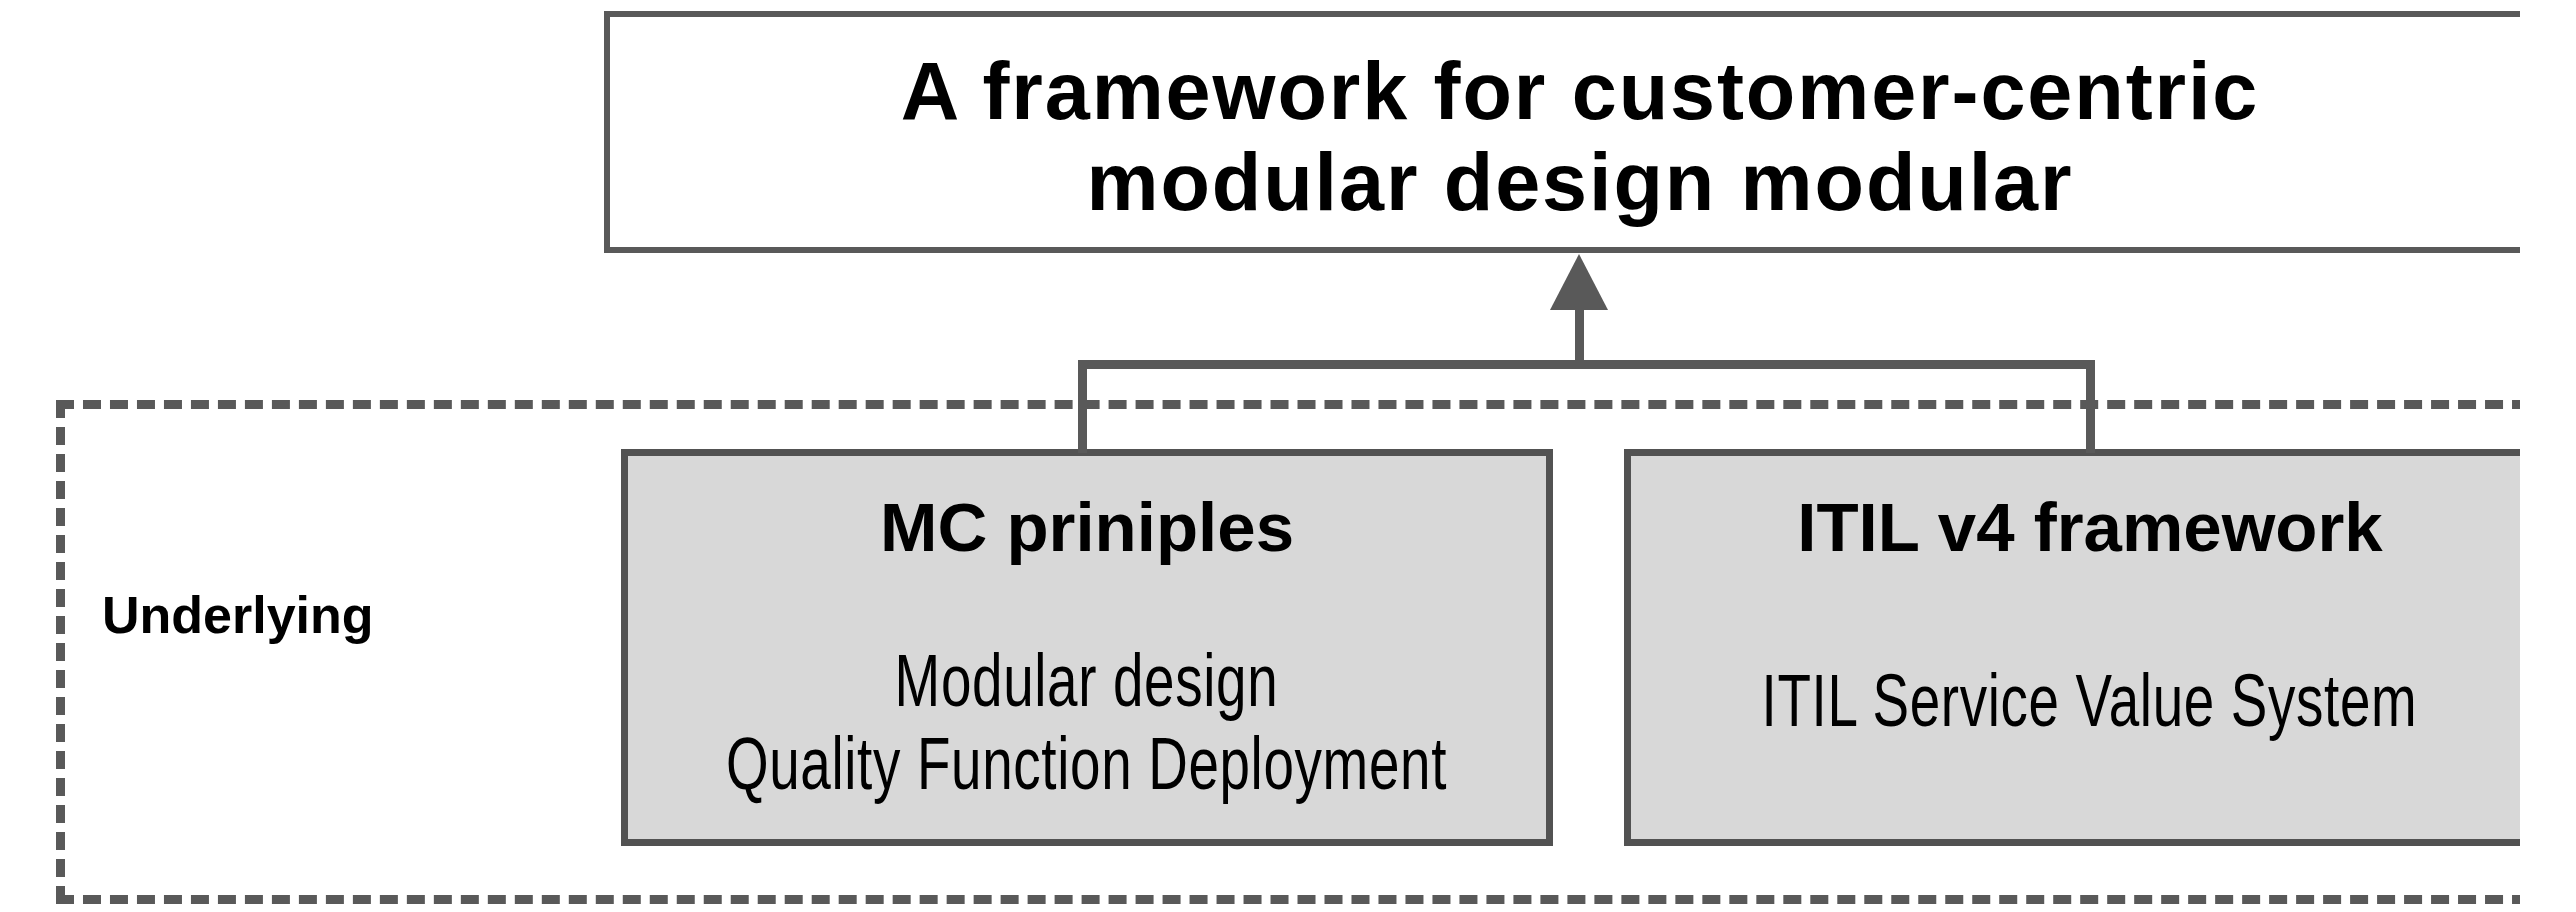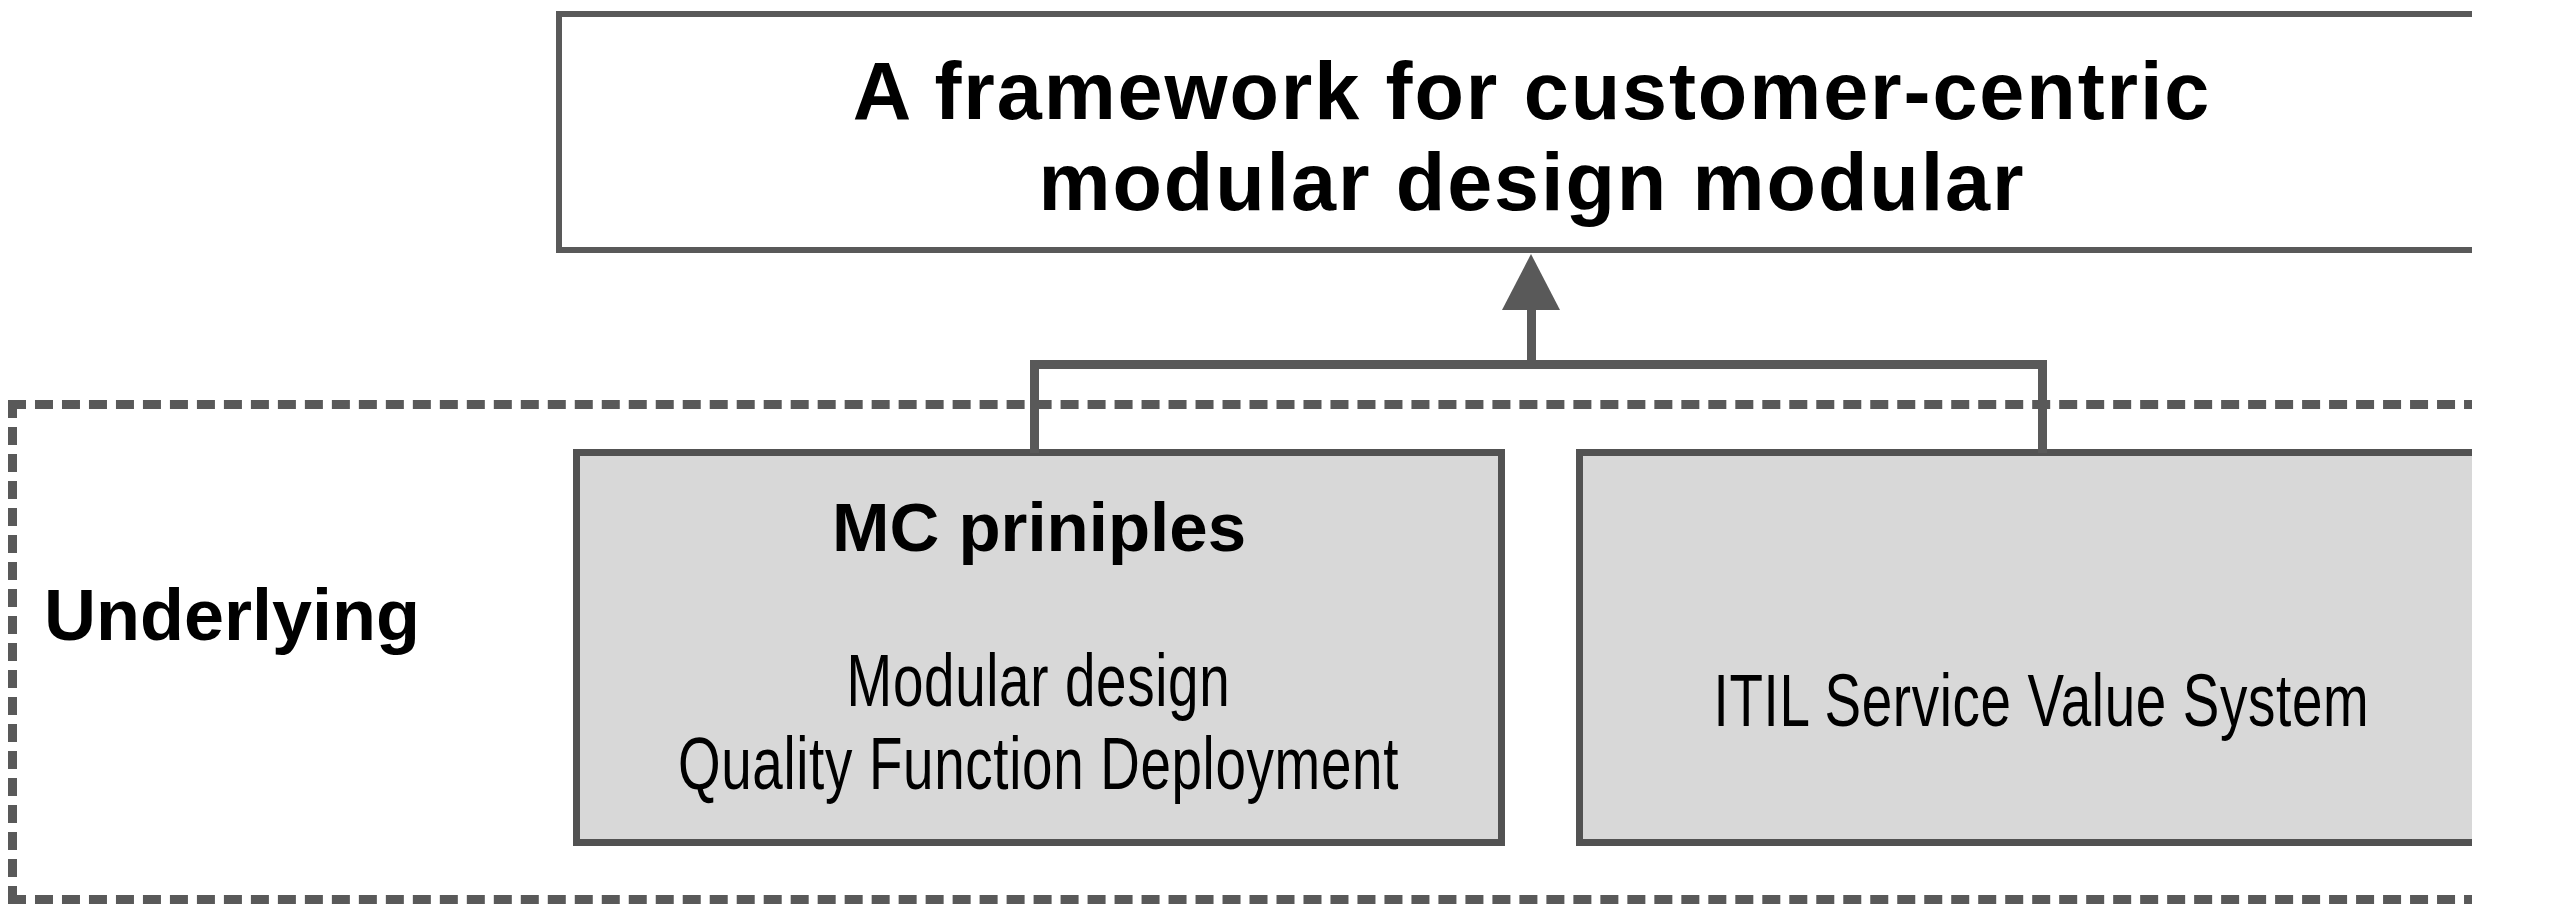--- a/index.html
+++ b/index.html
@@ -7,20 +7,21 @@
     padding: 0;
     background: #ffffff;
     font-family: "Liberation Sans", sans-serif;
   }
   .canvas {
     position: relative;
     width: 2472px;
     height: 912px;
     background: var(--background, #ffffff);
     overflow: hidden;
+    margin-left: 48px;
   }
 
   
   .title-box {
     position: absolute;
     left: 556px;
     top: 11.4px;
     width: 1952px;
     height: 242px;
     box-sizing: border-box;
@@ -89,24 +90,24 @@
     width: 2555px;
     height: 504px;
     box-sizing: border-box;
     border: 9.5px dashed var(--line, #595959);
     z-index: 1;
   }
 
   
   .side-label {
     position: absolute;
-    left: 44px;
+    left: 54px;
     top: 569px;
     width: 502px;
-    font-size: 72px;
+    font-size: 52px;
     font-weight: bold;
     line-height: 92px;
     color: var(--text, #000000);
     z-index: 2;
   }
 
   
   .gray-box {
     position: absolute;
     top: 449px;
@@ -175,19 +176,20 @@
 
   <div class="gray-box left">
     <div class="box-heading">MC priniples</div>
     <div class="box-body">
       <span>Modular design</span><br>
       <span>Quality Function Deployment</span>
     </div>
   </div>
 
   <div class="gray-box right">
+    <div class="box-heading">ITIL v4 framework</div>
     <div class="box-body">
       <span>ITIL Service Value System</span>
     </div>
   </div>
 
 </div>
 
 
 </body></html>

